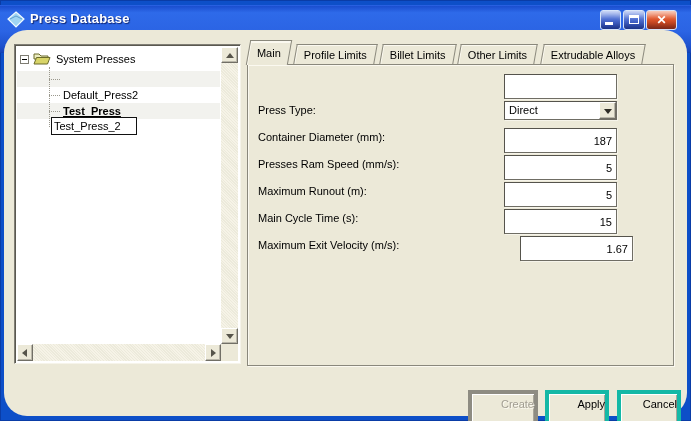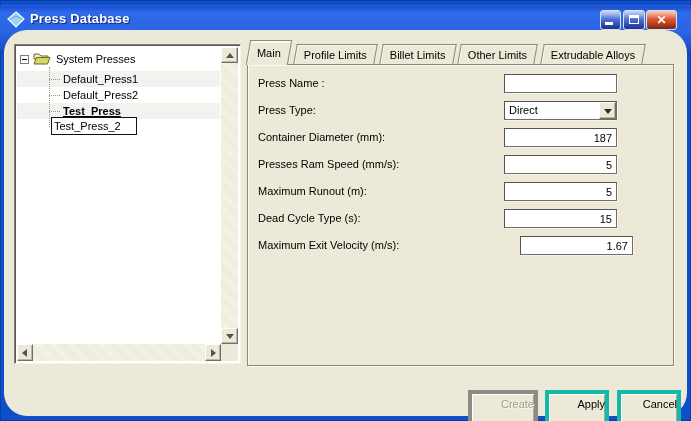--- a/index.html
+++ b/index.html
@@ -76,21 +76,21 @@
   .tab .lbl { transform:skewX(10deg); }
   .tab.selected { height:25px; margin-bottom:0; z-index:6; position:relative;
     box-shadow: inset 1px 2px 0 #FBF9F0; }
 
   .tab-page { position:absolute; left:243px; top:34px; width:427px; height:302px;
     background:#ECE9D8; border:1px solid #8A887C; z-index:3;
     box-shadow: inset 1px 1px 0 #FBF9F0, 1px 1px 0 #FBF9F0; }
 
   
   .flabel { position:absolute; left:10px; height:19px; line-height:19px; }
-  .field { position:absolute; left:256px; width:113px; height:19px; background:#fff;
+  .field { position:absolute; left:256px; width:113px; height:25px; background:#fff;
     border:1px solid; border-color:#55534C #6F6D64 #6F6D64 #55534C;
     box-shadow: 1px 1px 0 #F6F4EA; font-family:"Liberation Sans",sans-serif;
     font-size:11px; padding:0 4px; }
   .num { text-align:right; }
   .combo { position:absolute; left:256px; width:113px; height:19px; background:#fff;
     border:1px solid; border-color:#55534C #6F6D64 #6F6D64 #55534C;
     box-shadow: 1px 1px 0 #F6F4EA; }
   .combo-text { position:absolute; left:4px; top:2px; }
   .combo-btn { position:absolute; right:0; top:0; bottom:0; width:17px; background:#ECE9D8;
     border:1px solid; border-color:#FFFFFF #716F66 #716F66 #FFFFFF;
@@ -142,23 +142,20 @@
 
       <div class="tree-row" style="left:5px; top:6px">
         <span class="expand-box"></span>
         <svg width="18" height="14" viewBox="0 0 18 14" style="margin-right:3px">
           <path d="M1,2 h5 l2,2 h7 v3 h-14 z" fill="#ECECC0" stroke="#6B6B2A"></path>
           <path d="M1,12 L3.5,5.5 L17,5.5 L14.5,12 Z" fill="#D8D468" stroke="#6B6B2A"></path>
         </svg>
         <span class="tree-label">System Presses</span>
       </div>
 
-      <div class="tree-row" style="left:46px; top:26px">
-        <span class="tree-label">Default_Press1</span>
-      </div>
       <div class="tree-row" style="left:46px; top:42px">
         <span class="tree-label">Default_Press2</span>
       </div>
       <div class="tree-row" style="left:46px; top:58px">
         <span class="tree-label bold-underline">Test_Press</span>
       </div>
 
       <input class="tree-edit" value="Test_Press_2" style="">
 
       <div class="v-scroll">
@@ -192,41 +189,40 @@
         </div>
       <div class="tab">
           <span class="lbl">Other Limits</span>
         </div>
       <div class="tab">
           <span class="lbl">Extrudable Alloys</span>
         </div>
     </div>
 
     <div class="tab-page">
-      <div class="flabel" style="top:9px">Press Name :</div>
       <input class="field" style="top: 9px;" value="">
 
       <div class="flabel" style="top:36px">Press Type:</div>
       <div class="combo" style="top:36px">
         <span class="combo-text">Direct</span>
         <span class="combo-btn">
             <span class="tri"></span>
           </span>
       </div>
 
       <div class="flabel" style="top:63px">Container Diameter (mm):</div>
       <input class="field num" style="top: 63px;" value="187">
 
       <div class="flabel" style="top:90px">Presses Ram Speed (mm/s):</div>
       <input class="field num" style="top: 90px;" value="5">
 
       <div class="flabel" style="top:117px">Maximum Runout (m):</div>
       <input class="field num" style="top: 117px;" value="5">
 
-      <div class="flabel" style="top:144px">Dead Cycle Type (s):</div>
+      <div class="flabel" style="top:144px">Main Cycle Time (s):</div>
       <input class="field num" style="top: 144px;" value="15">
 
       <div class="flabel" style="top:171px">Maximum Exit Velocity (m/s):</div>
       <input class="field num" style="top: 171px; margin-left: 16px;" value="1.67">
     </div>
 
     <div class="btn btn-create disabled" aria-disabled="true">Create</div>
     <div class="btn btn-apply">Apply</div>
     <div class="btn btn-cancel">Cancel</div>
   </div>

